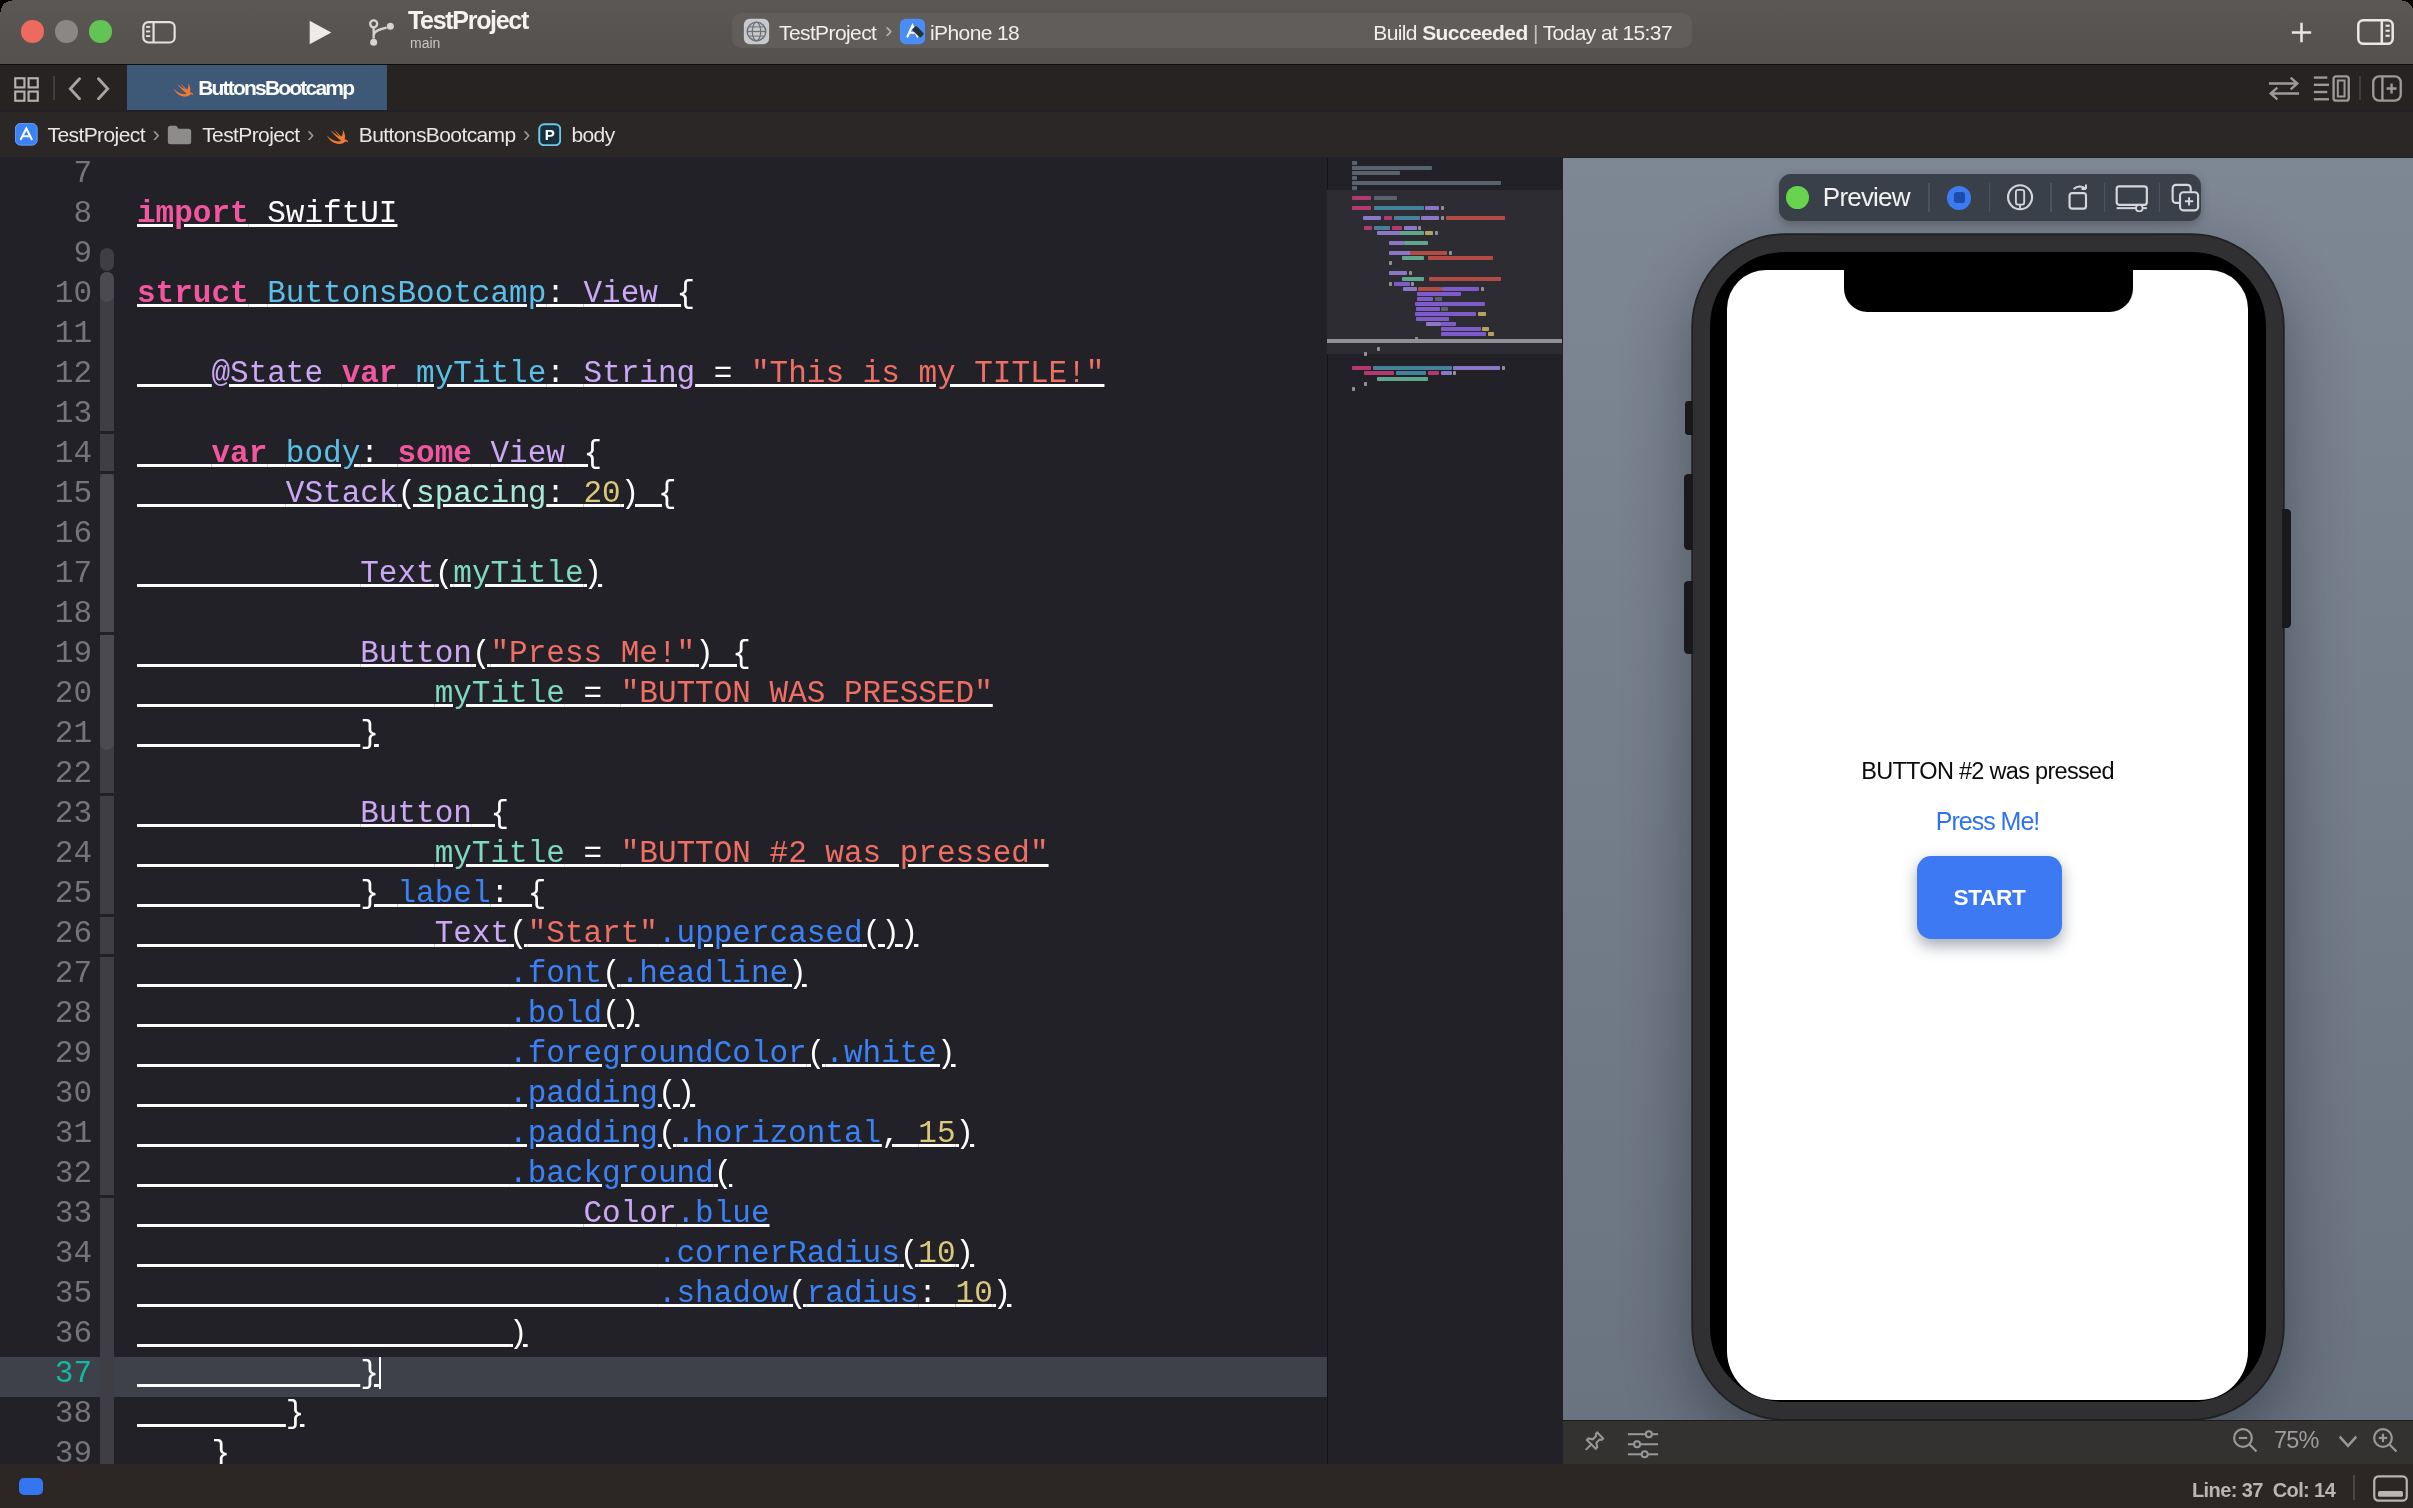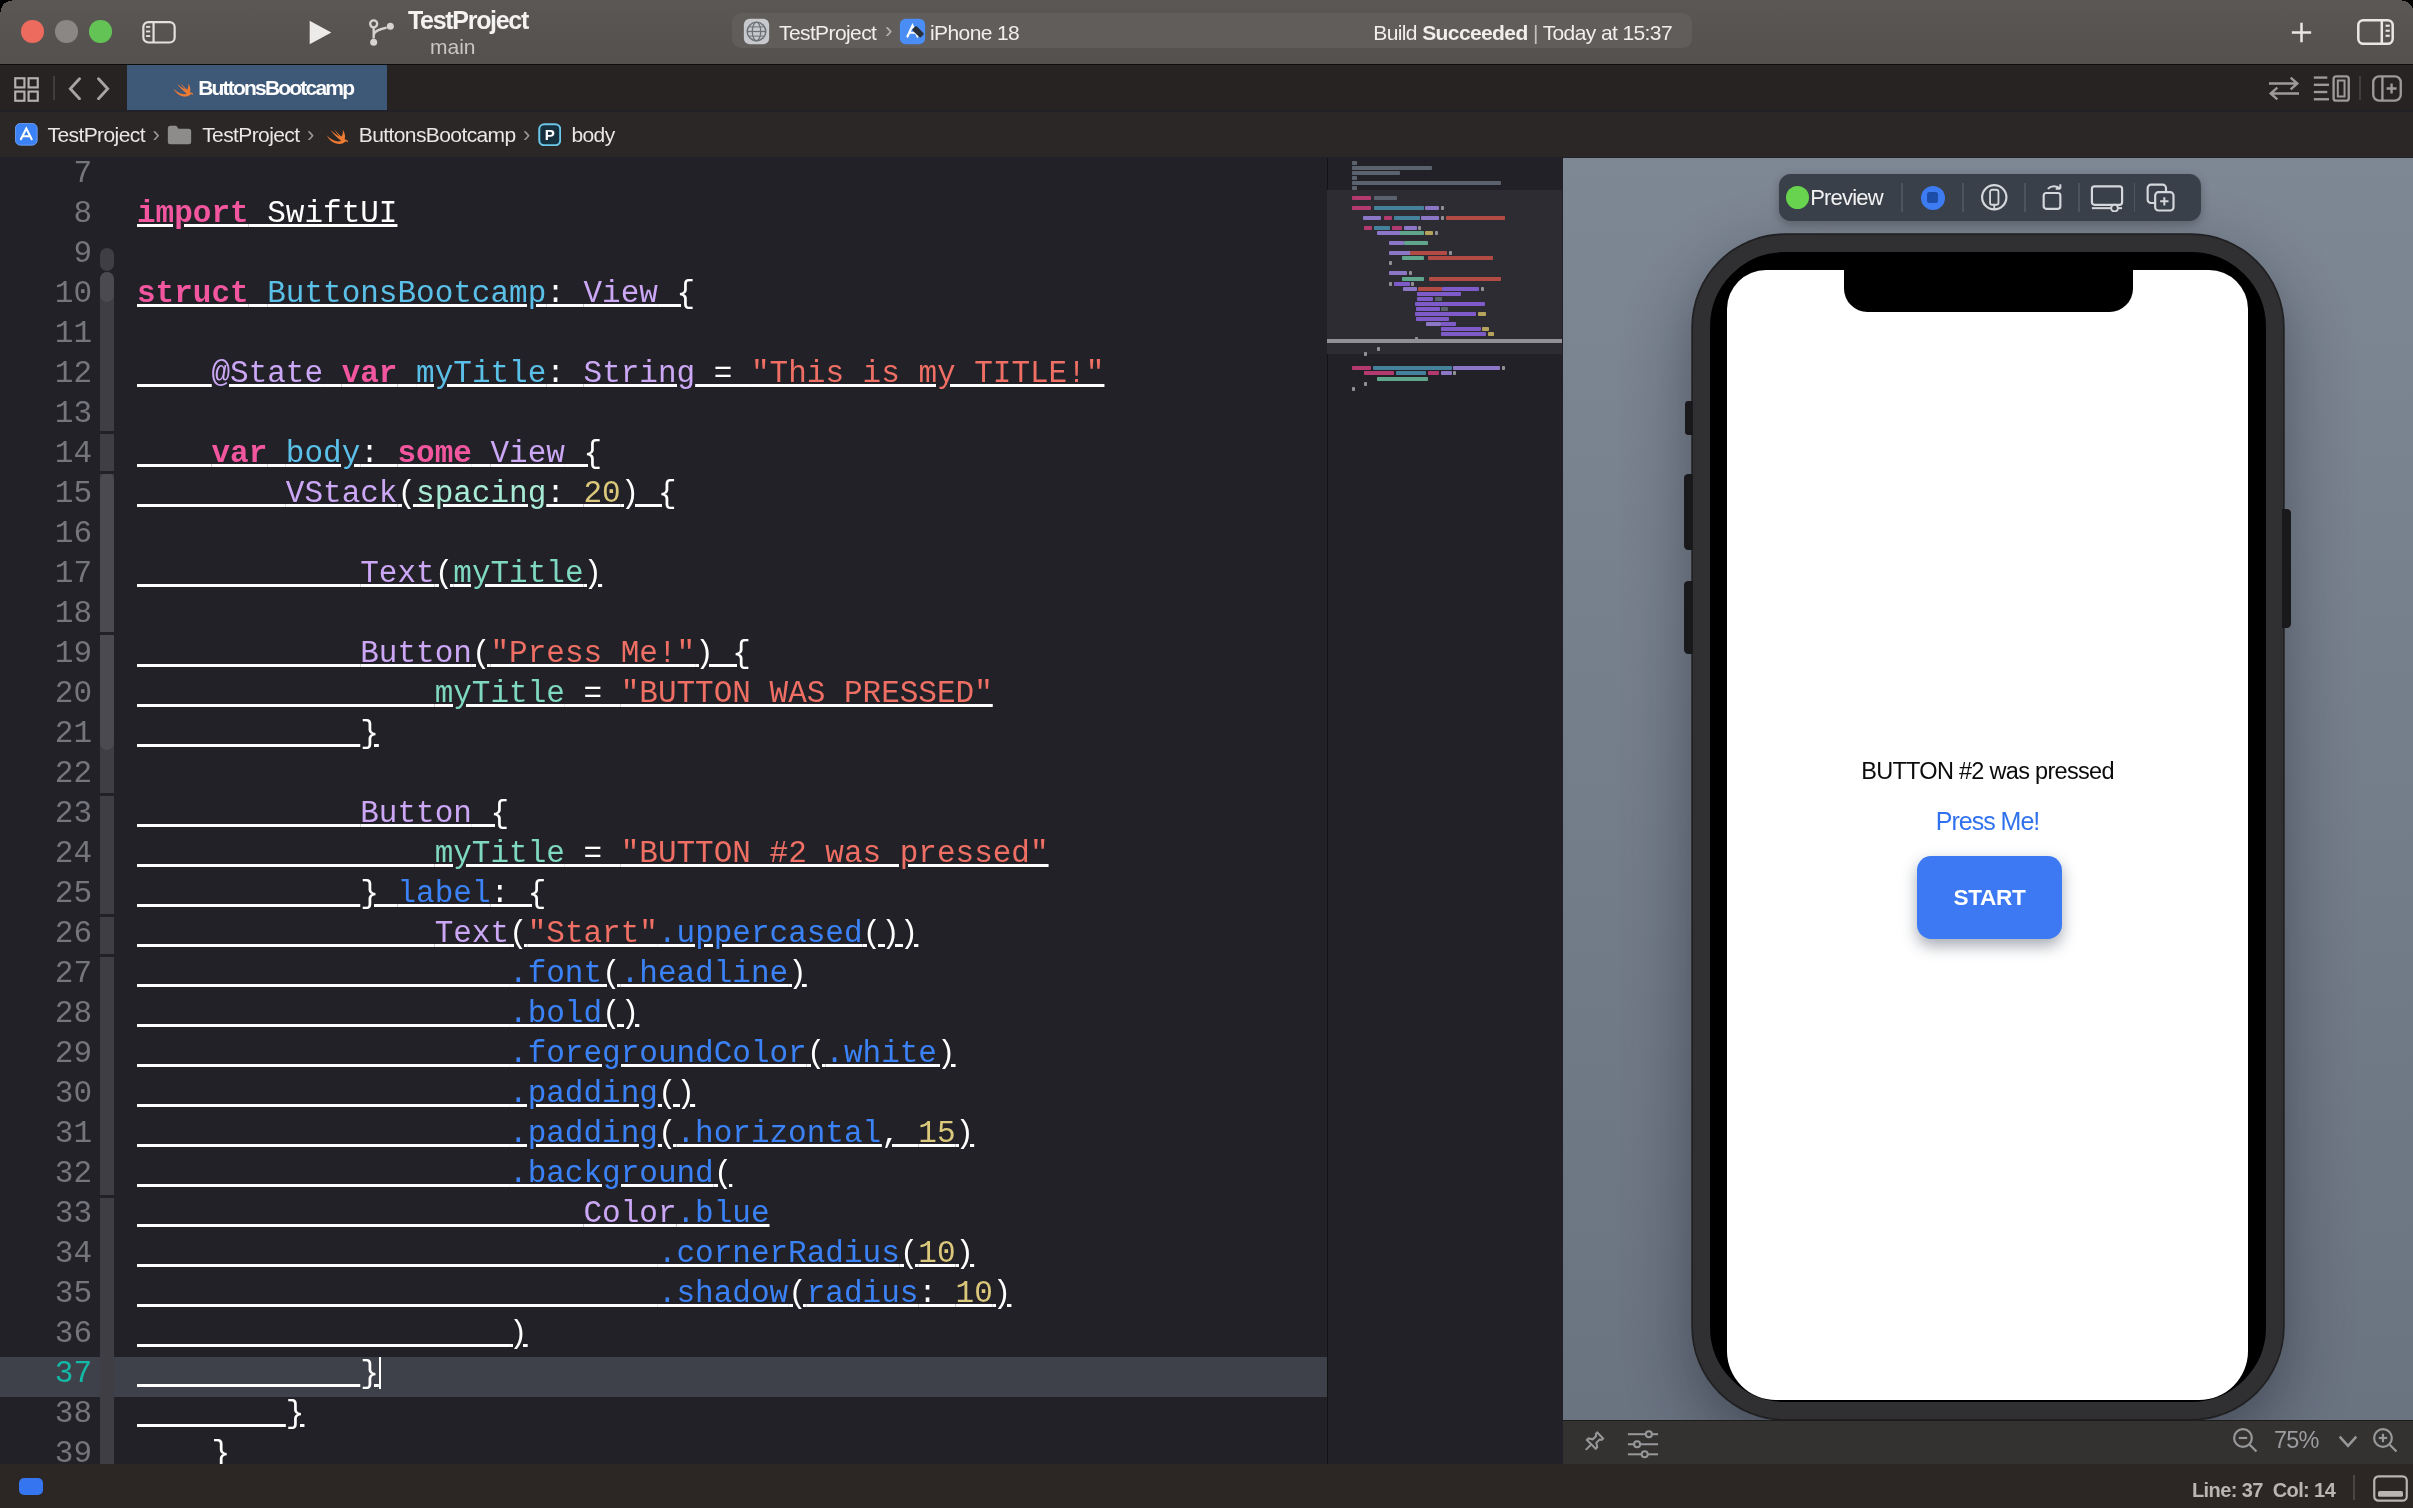--- a/index.html
+++ b/index.html
@@ -5,21 +5,21 @@
 html,body { width:2413px; height:1508px; overflow:hidden; background:#212127;
   font-family:"Liberation Sans", sans-serif; }
 .abs { position:absolute; }
 svg { display:block; }
 
 
 #toolbar { position:absolute; left:0; top:0; width:2413px; height:64px;
   background:linear-gradient(#5b5755,#53504e); }
 #toolbar .tl { position:absolute; top:20px; width:22.6px; height:22.6px; border-radius:50%; }
 #ttl { position:absolute; left:408px; top:5.9px; color:#f4f3f2; font-size:25px; font-weight:bold; letter-spacing:-1.3px; }
-#tmain { position:absolute; left:410px; top:35px; color:#c9c6c4; font-size:21px;margin-left:20px; }
+#tmain { position:absolute; left:410px; top:35px; color:#c9c6c4; font-size:14px; }
 #pill { position:absolute; left:732px; top:13.4px; width:960px; height:35px; border-radius:9.2px;
   background:#615d5b; }
 #pill .t { color:#f0efee; font-size:21px; letter-spacing:-0.6px; }
 
 #tabbar { position:absolute; left:0; top:65px; width:2413px; height:45px; background:#272322; }
 #tab1 { position:absolute; left:127px; top:0; width:260px; height:45px; background:#3e5878;
   display:flex; align-items:center; }
 #tab1 span { color:#fdfdfd; font-size:21px; font-weight:bold; letter-spacing:-1.8px; margin-left:4.2px; }
 
 #crumbs { position:absolute; left:0; top:112px; width:2413px; height:45px; background:#2b2726;
@@ -53,21 +53,21 @@
 #minimap { position:absolute; left:1327px; top:158px; width:235px; height:1306px;
   background:#212127; border-left:1.7px solid #131316; }
 #mmview { position:absolute; left:1327px; top:190px; width:235px; height:164px; background:#2c2c32; }
 #mmcur { position:absolute; left:1327px; top:339px; width:235px; height:4.2px; background:#909096; }
 #mmbars b { position:absolute; height:4.2px; border-radius:0.8px; }
 
 #canvas { position:absolute; left:1563px; top:158px; width:851px; height:1263px;
   background:linear-gradient(#7e8794,#6a7380); }
 #pvbar { position:absolute; left:1779px; top:174px; width:422px; height:47px; border-radius:11.7px;
   background:#3a4049; box-shadow:0 3.4px 10px rgba(0,0,0,.25); display:flex; align-items:center; }
-#pvbar .lab { color:#f2f2f3; font-size:22px; letter-spacing:-0.8px; margin-left:1px; }
+#pvbar .lab { color:#f2f2f3; font-size:26px; letter-spacing:-0.8px; margin-left:14px; }
 #pvbar .dv { width:1.7px; height:28.5px; background:#4e545e; }
 
 #phone { position:absolute; left:1693px; top:235px; width:590px; height:1184px;
   background:#000; border:17.6px solid #303032; border-radius:92px;
   box-shadow:0 0 0 1.7px #202022, 0 25px 67px rgba(20,25,35,.45); }
 #screen { position:absolute; left:1727px; top:270px; width:521px; height:1130px;
   background:#fff; border-radius:39px 39px 49px 49px; }
 #notch { position:absolute; left:1844px; top:270px; width:289px; height:42px; background:#000;
   border-radius:0 0 23.5px 23.5px; }
 .sbtn { position:absolute; background:#19191b; }

